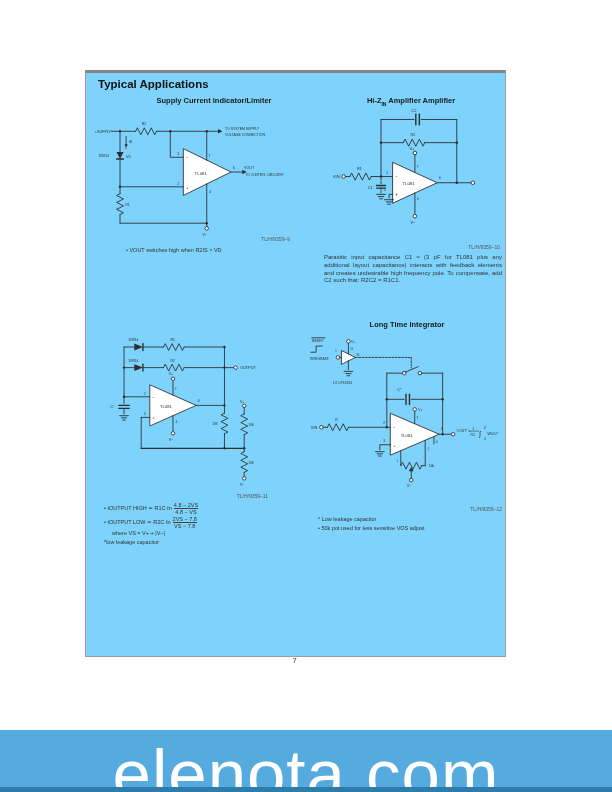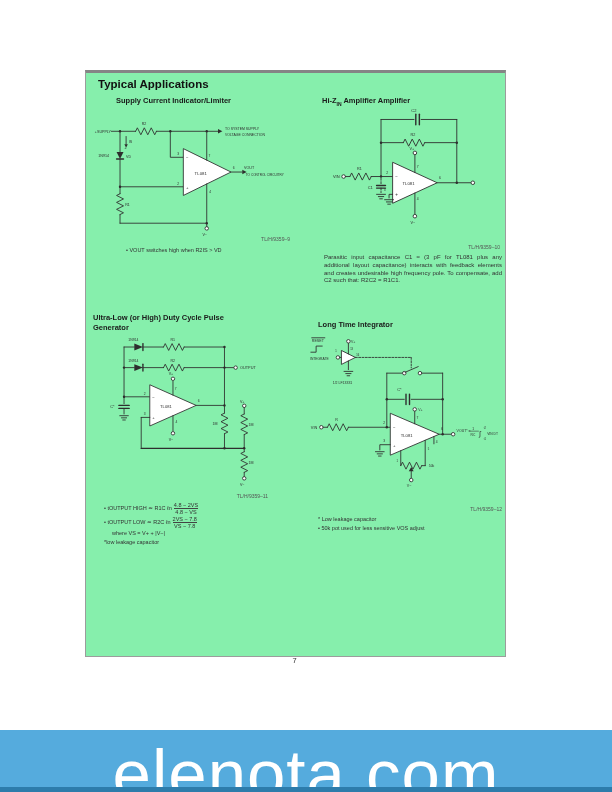--- a/index.html
+++ b/index.html
@@ -1,21 +1,21 @@
 <!DOCTYPE html>
 <html><head>
 <meta charset="utf-8">
 <style>
   html,body{margin:0;padding:0;}
   body{width:612px;height:792px;position:relative;background:#ffffff;overflow:hidden;
        font-family:"Liberation Sans",sans-serif;}
-  .sheet{position:absolute;left:85px;top:70px;width:419px;height:583px;background:#86efac;
+  .sheet{position:absolute;left:85px;top:70px;width:419px;height:583px;background:#7dd3fc;
          border:1px solid #9c9c9c;border-top:3px solid #858585;}
   .doc-title{position:absolute;left:12px;top:5px;font-size:11.5px;font-weight:bold;color:#111;}
-  .fig-heading{position:absolute;font-weight:bold;font-size:7.5px;color:#1a1a1a;text-align:left;}
+  .fig-heading{position:absolute;font-weight:bold;font-size:7.5px;color:#1a1a1a;text-align:center;}
   .fig-heading sub{font-size:5px;}
   .c1h{left:30px;top:23px;width:196px;}
   .c2h{left:236px;top:23px;width:178px;}
   .c3h{left:7px;top:240px;width:216px;line-height:1.3;}
   .c4h{left:232px;top:247px;width:178px;}
   svg{position:absolute;overflow:visible;}
   .c1{left:8px;top:34px;width:196px;}
   .c2{left:246px;top:34px;width:156px;}
   .c3{left:14px;top:262px;width:182px;}
   .c4{left:224px;top:260px;width:192px;}
@@ -186,24 +186,20 @@
     <g>
       <path class="w" d="M118,85 H156"></path>
         <circle class="ink" cx="140" cy="85" r="1.4"></circle>
       <circle class="dev" cx="158" cy="85" r="2"></circle>
     </g>
     <text x="120" y="81" class="t38">6</text>
   </svg>
   <div class="figref c2f">TL/H/9359–10</div>
   <div class="caption c2p">Parasitic input capacitance C1 ≈ (3 pF for TL081 plus any additional layout capacitance) interacts with feedback elements and creates undesirable high frequency pole. To compensate, add C2 such that: R2C2 = R1C1.</div>
 
-  <div class="fig-heading c3h">
-    <div>Ultra-Low (or High) Duty Cycle Pulse</div>
-    <div>Generator</div>
-  </div>
   <svg class="c3" viewBox="0 0 212 182">
     <g>
       <path class="w" d="M28,14 H40"></path>
         <polygon class="ink" points="40,10 40,18 50,14"></polygon>
         <path class="w wt" d="M50,10 V18"></path>
         <path class="w" d="M50,14 H74"></path>
     </g>
     <text x="33" y="7" class="t4">1N914</text>
     <g>
       <path class="w" d="M74,14 l2,-4 l4,8 l4,-8 l4,8 l4,-8 l4,8 l2,-4"></path>

